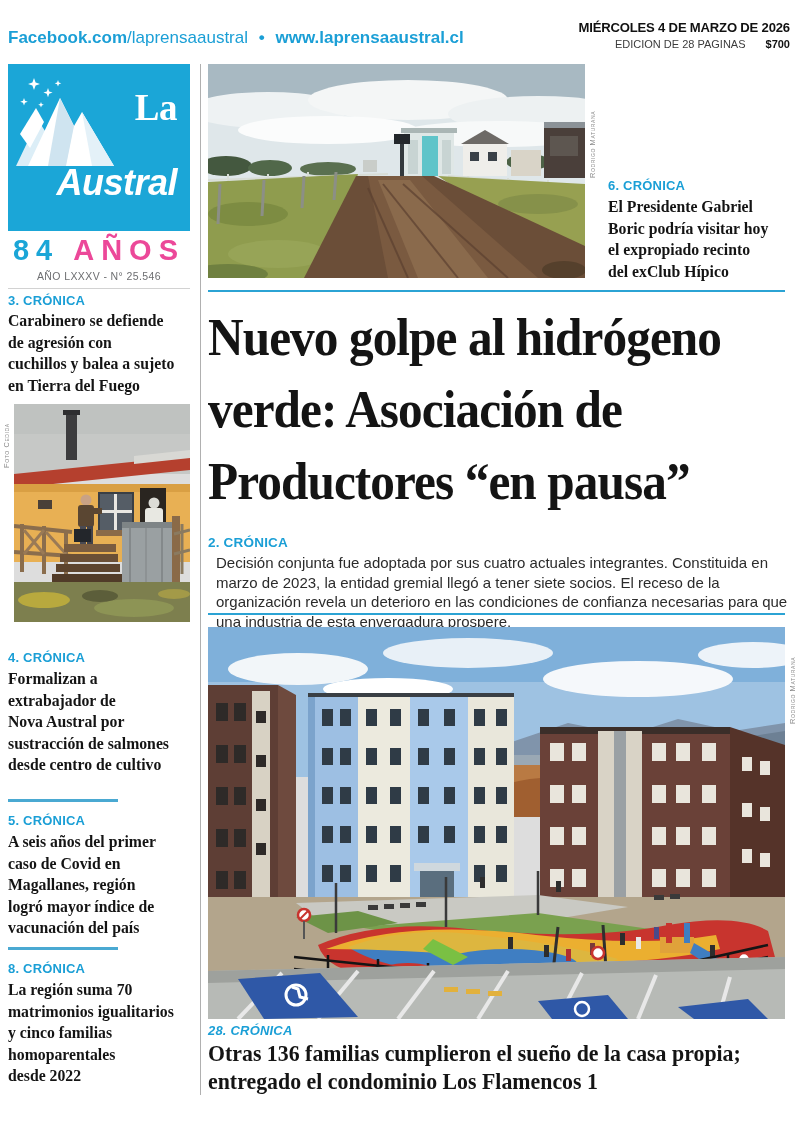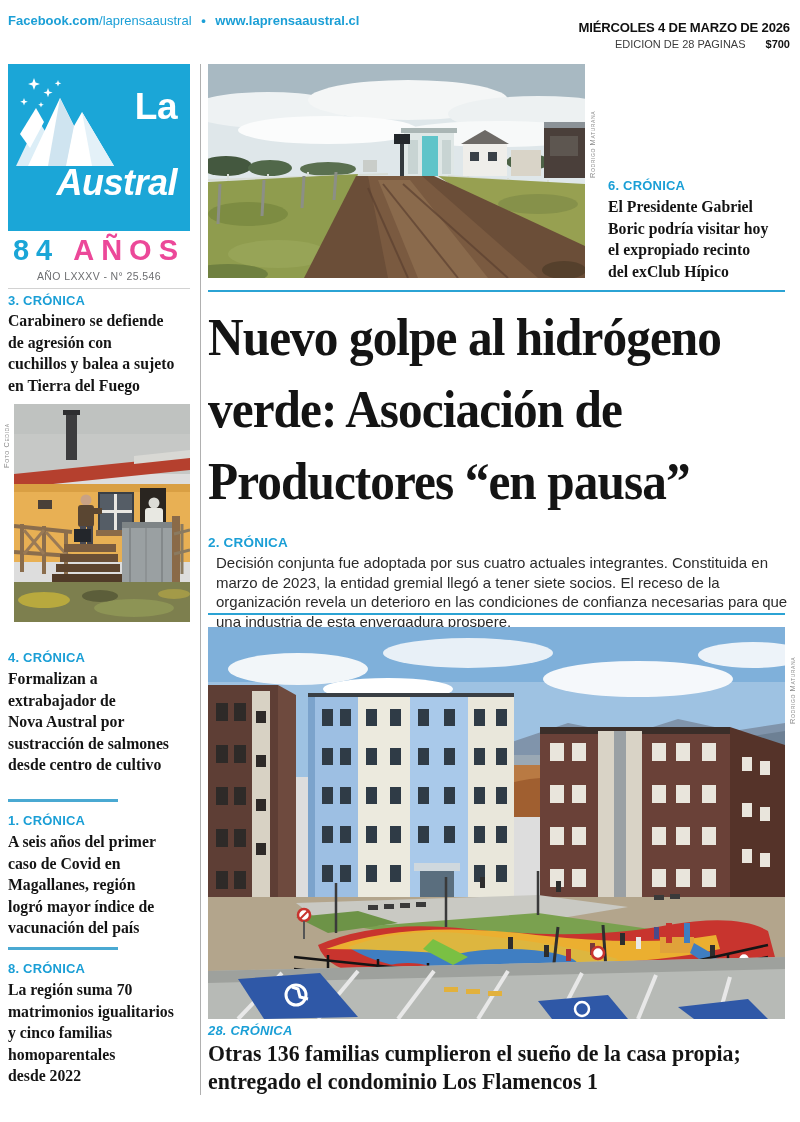--- a/index.html
+++ b/index.html
@@ -1,31 +1,31 @@
 <!DOCTYPE html>
 <html><head>
 <meta charset="utf-8">
 <style>
   html,body{margin:0;padding:0;background:#ffffff;}
   body{width:800px;height:1122px;position:relative;overflow:hidden;
        font-family:"Liberation Sans",sans-serif;color:#111;}
   .abs{position:absolute;}
   
-  .social{left:8px;top:13px;font-size:13px;font-weight:bold;color:#1b9fd6;}
+  .social{left:8px;top:28px;font-size:17px;font-weight:bold;color:#1b9fd6;}
   .social .lt{font-weight:normal;}
   .tr-box{right:10px;top:20px;text-align:left;}
   .date-line{font-size:13.5px;font-weight:bold;color:#111;letter-spacing:-0.2px;
              transform:scaleX(0.97);transform-origin:right top;}
   .ed-line{margin-top:3px;font-size:11px;color:#3c3c3c;display:flex;justify-content:flex-end;gap:4px;align-items:baseline;}
   .ed-line .price{font-weight:bold;color:#111;padding-left:16px;}
   
   .logo-box{left:8px;top:64px;width:182px;height:167px;background:#1ba6d7;}
   .logo-word{position:absolute;right:13px;color:#fff;font-weight:bold;
              font-family:"Liberation Sans",sans-serif;letter-spacing:-0.5px;}
-  .l1{top:22px;font-size:37px;}
+  .l1{top:22px;font-size:37px;font-family:Liberation Serif, serif;}
   .l2{top:60px;font-size:36px;}
   .l3{top:98px;font-size:36px;font-style:italic;}
   .years{left:8px;top:234px;width:182px;text-align:center;font-size:29px;font-weight:bold;letter-spacing:7px;white-space:nowrap;}
   .years .num{color:#1ba6d7;}
   .years .word{color:#ec4899;}
   .ed-info{left:8px;top:270px;width:182px;text-align:center;font-size:10.5px;color:#6d6e71;letter-spacing:0.4px;}
   .rule-gray{left:8px;top:288px;width:182px;height:1px;background:#d2d2d2;}
   
   .kicker{font-size:13px;font-weight:bold;color:#1b9fd6;letter-spacing:0.2px;}
   .hl{font-family:"Liberation Serif",serif;font-weight:700;color:#141414;
@@ -171,21 +171,21 @@
 <div class="abs hl hl-s" style="left:8px;top:668px;">
   <div>Formalizan a</div>
   <div>extrabajador de</div>
   <div>Nova Austral por</div>
   <div>sustracción de salmones</div>
   <div>desde centro de cultivo</div>
 </div>
 
 <div class="abs rule-cyan-short" style="top:799px;"></div>
 
-<div class="abs kicker" style="left:8px;top:813px;">1. CRÓNICA</div>
+<div class="abs kicker" style="left:8px;top:813px;">5. CRÓNICA</div>
 <div class="abs hl hl-s" style="left:8px;top:831px;">
   <div>A seis años del primer</div>
   <div>caso de Covid en</div>
   <div>Magallanes, región</div>
   <div>logró mayor índice de</div>
   <div>vacunación del país</div>
 </div>
 
 <div class="abs rule-cyan-short" style="top:947px;"></div>
 

